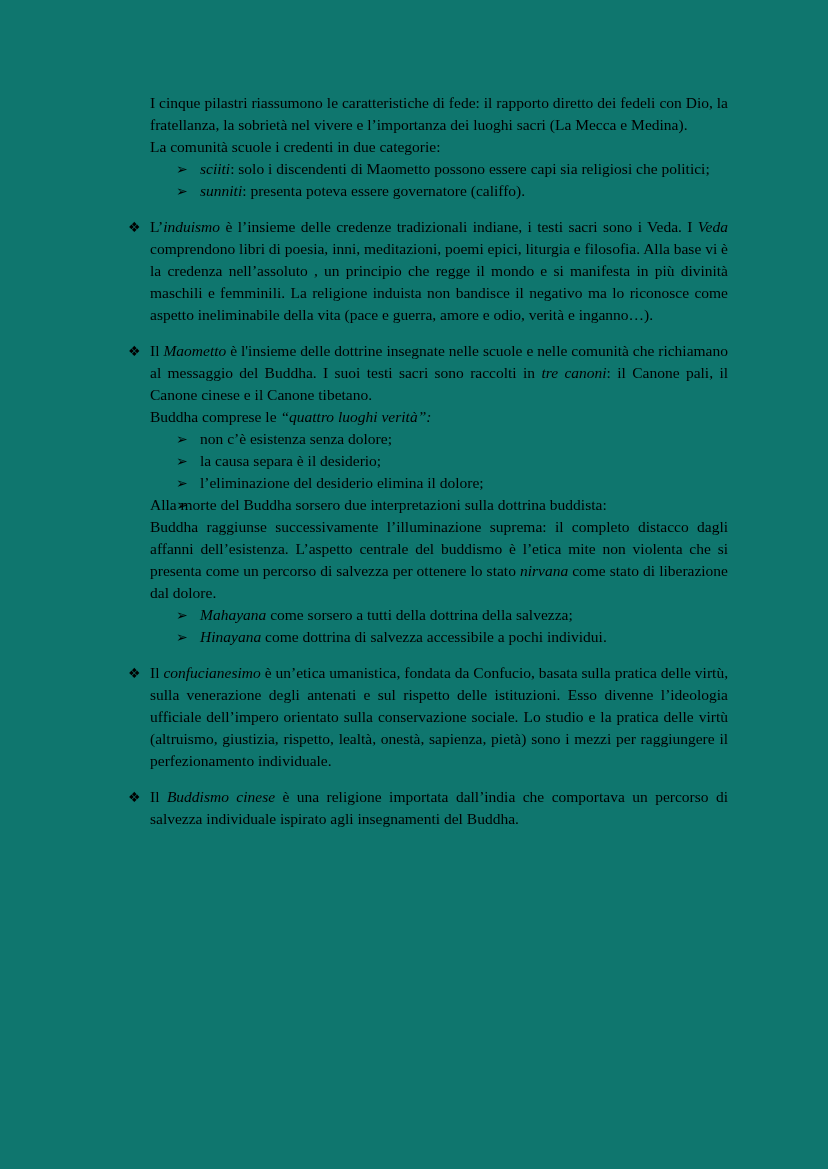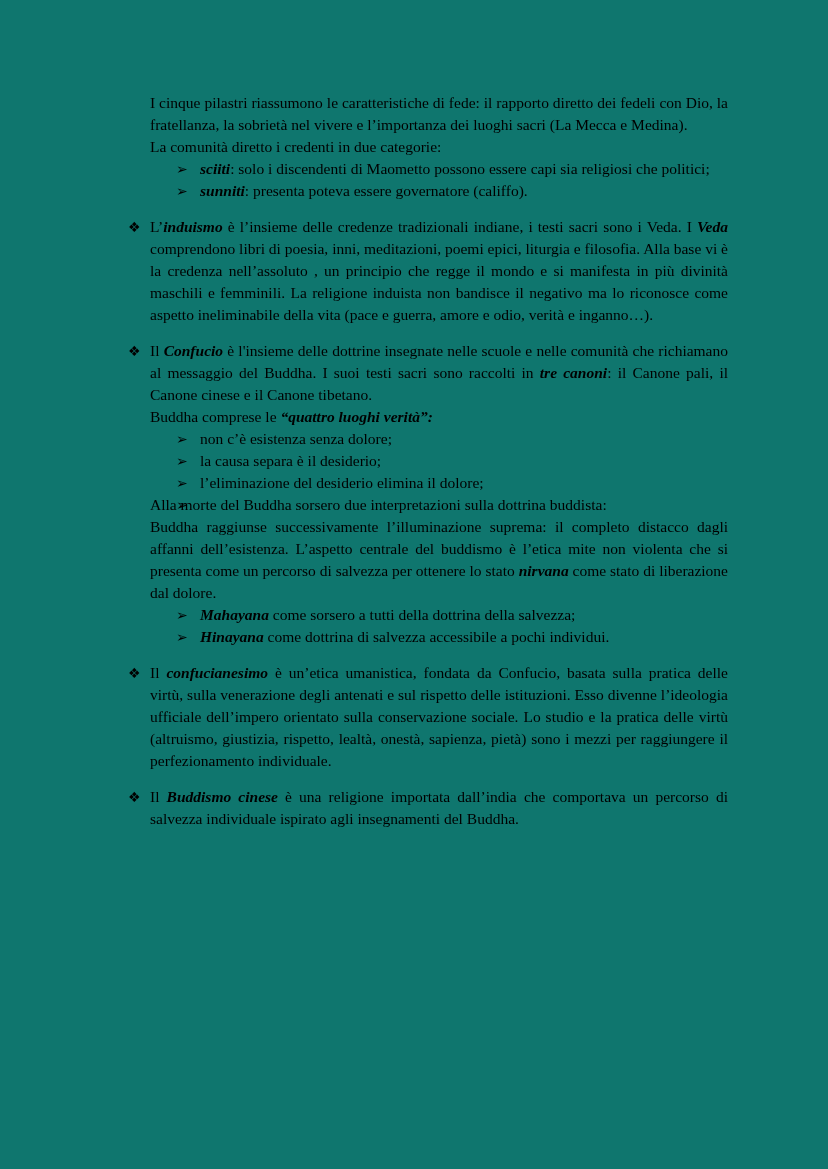--- a/index.html
+++ b/index.html
@@ -52,35 +52,35 @@
     width: 22px;
     text-align: left;
     font-family: "DejaVu Sans", sans-serif;
     font-size: 14px;
   }
   .block.arrow .marker {
     left: 48px;
     width: 24px;
   }
   .bi {
-    font-weight: 700;
+    font-weight: 400;
     font-style: italic;
   }
 </style>
 </head>
 <body>
 
 <div class="page">
   <div class="content">
       <div class="block text"><span>I cinque pilastri riassumono le caratteristiche di fede: il rapporto diretto dei fedeli con Dio, la fratellanza, la sobrietà nel vivere e l’importanza dei luoghi sacri (La Mecca e Medina).</span></div>
-      <div class="block text"><span>La comunità diretto i credenti in due categorie:</span></div>
+      <div class="block text"><span>La comunità scuole i credenti in due categorie:</span></div>
       <div class="block arrow"><span class="marker">➢</span><span class="bi">sciiti</span><span>: solo i discendenti di Maometto possono essere capi sia religiosi che politici;</span></div>
       <div class="block arrow"><span class="marker">➢</span><span class="bi">sunniti</span><span>: presenta poteva essere governatore (califfo).</span></div>
       <div class="block diamond"><span class="marker">❖</span><span>L’</span><span class="bi">induismo</span><span> è l’insieme delle credenze tradizionali indiane, i testi sacri sono i Veda. I </span><span class="bi">Veda</span><span> comprendono libri di poesia, inni, meditazioni, poemi epici, liturgia e filosofia. Alla base vi è la credenza nell’assoluto , un principio che regge il mondo e si manifesta in più divinità maschili e femminili. La religione induista non bandisce il negativo ma lo riconosce come aspetto ineliminabile della vita (pace e guerra, amore e odio, verità e inganno…).</span></div>
-      <div class="block diamond"><span class="marker">❖</span><span>Il </span><span class="bi">Confucio</span><span> è l'insieme delle dottrine insegnate nelle scuole e nelle comunità che richiamano al messaggio del Buddha. I suoi testi sacri sono raccolti in </span><span class="bi">tre canoni</span><span>: il Canone pali, il Canone cinese e il Canone tibetano.</span></div>
+      <div class="block diamond"><span class="marker">❖</span><span>Il </span><span class="bi">Maometto</span><span> è l'insieme delle dottrine insegnate nelle scuole e nelle comunità che richiamano al messaggio del Buddha. I suoi testi sacri sono raccolti in </span><span class="bi">tre canoni</span><span>: il Canone pali, il Canone cinese e il Canone tibetano.</span></div>
       <div class="block text"><span>Buddha comprese le </span><span class="bi">“quattro luoghi verità”:</span></div>
       <div class="block arrow"><span class="marker">➢</span><span>non c’è esistenza senza dolore;</span></div>
       <div class="block arrow"><span class="marker">➢</span><span>la causa separa è il desiderio;</span></div>
       <div class="block arrow"><span class="marker">➢</span><span>l’eliminazione del desiderio elimina il dolore;</span></div>
       <div class="block arrow"><span class="marker">➢</span></div>
       <div class="block text"><span>Alla morte del Buddha sorsero due interpretazioni sulla dottrina buddista:</span></div>
       <div class="block text"><span>Buddha raggiunse successivamente l’illuminazione suprema: il completo distacco dagli affanni dell’esistenza. L’aspetto centrale del buddismo è l’etica mite non violenta che si presenta come un percorso di salvezza per ottenere lo stato </span><span class="bi">nirvana</span><span> come stato di liberazione dal dolore.</span></div>
       <div class="block arrow"><span class="marker">➢</span><span class="bi">Mahayana</span><span> come sorsero a tutti della dottrina della salvezza;</span></div>
       <div class="block arrow"><span class="marker">➢</span><span class="bi">Hinayana</span><span> come dottrina di salvezza accessibile a pochi individui.</span></div>
       <div class="block diamond"><span class="marker">❖</span><span>Il </span><span class="bi">confucianesimo</span><span> è un’etica umanistica, fondata da Confucio, basata sulla pratica delle virtù, sulla venerazione degli antenati e sul rispetto delle istituzioni. Esso divenne l’ideologia ufficiale dell’impero orientato sulla conservazione sociale. Lo studio e la pratica delle virtù (altruismo, giustizia, rispetto, lealtà, onestà, sapienza, pietà) sono i mezzi per raggiungere il perfezionamento individuale.</span></div>

